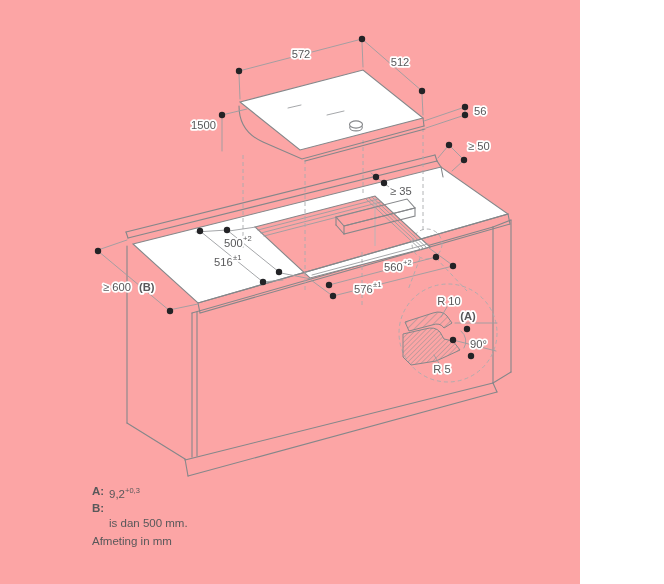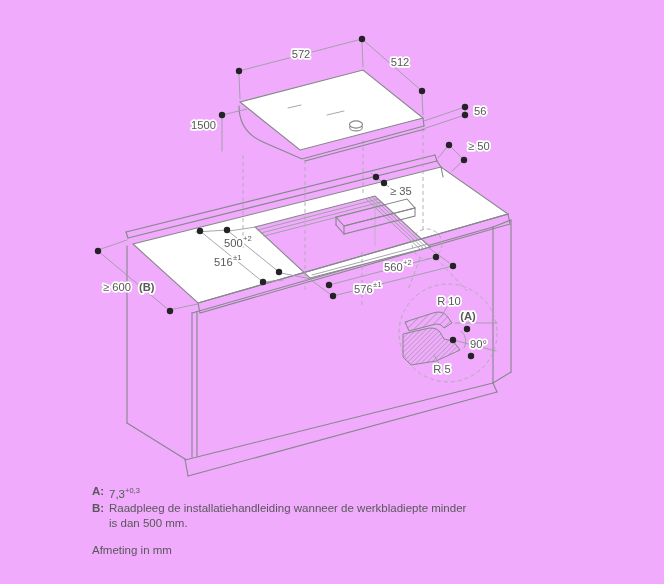--- a/index.html
+++ b/index.html
@@ -1,33 +1,33 @@
 <!DOCTYPE html>
 <html><head>
 <meta charset="utf-8">
 <style>
   html,body{margin:0;padding:0;background:#ffffff;}
-  .canvas{position:relative;width:664px;height:584px;background:#f0abfc;overflow:hidden;
+  .canvas{position:relative;width:580px;height:584px;background:#fca5a5;overflow:hidden;
           font-family:"Liberation Sans",sans-serif;}
   svg{position:absolute;left:0;top:0;}
   svg text{fill:#58585a;font-family:"Liberation Sans",sans-serif;font-size:11.2px;}
   svg text.lbl{paint-order:stroke;stroke:#ffffff;stroke-width:3.5px;stroke-linejoin:round;}
   svg text.sup{font-size:7.6px;}
   svg text.bold{font-weight:bold;}
   .st  {stroke:#85878a;stroke-width:1.1;fill:none;stroke-linecap:round;}
   .stf {stroke:#85878a;stroke-width:1.1;fill:#ffffff;}
   .dim {stroke:#9b9da0;stroke-width:0.9;fill:none;stroke-linecap:round;}
   .dash{stroke:#a9abae;stroke-width:0.9;fill:none;stroke-dasharray:4 3;}
   .faint{stroke:#b4b6b8;stroke-width:0.9;fill:none;}
   .dot{fill:#232326;}
   .notes{position:absolute;left:92px;top:484px;color:#58585a;font-size:11.5px;line-height:14.6px;}
   .note-row{display:flex;}
   .note-key{font-weight:bold;width:17px;flex:0 0 17px;}
   .note-val sup{font-size:7.5px;}
-  .units{margin-top:12px;}
+  .units{margin-top:3px;}
 </style>
 </head>
 <body>
 
 <div class="canvas">
 <svg width="664" height="584" viewBox="0 0 664 584">
   <defs>
     <pattern id="hatchA" width="5" height="5" patternUnits="userSpaceOnUse" patternTransform="rotate(45)">
       <line x1="0" y1="0" x2="0" y2="5" stroke="#8d8f92" stroke-width="1"></line>
     </pattern>
@@ -222,21 +222,21 @@
     <text class="lbl" x="449" y="305" text-anchor="middle">R 10</text>
     <text class="lbl bold" x="468" y="320" text-anchor="middle">(A)</text>
     <text class="lbl" x="470" y="348">90°</text>
     <text class="lbl" x="442" y="373" text-anchor="middle">R 5</text>
   </g>
 </svg>
 
   <div class="notes">
     <div class="note-row">
       <span class="note-key">A:</span>
-      <span class="note-val"><span>7,3</span><sup>+0,3</sup></span>
+      <span class="note-val"><span>9,2</span><sup>+0,3</sup></span>
     </div>
     <div class="note-row">
       <span class="note-key">B:</span>
-      <span class="note-val"><span>Raadpleeg de installatiehandleiding wanneer de werkbladiepte minder</span><br><span>is dan 500 mm.</span></span>
+      <span class="note-val"><br><span>is dan 500 mm.</span></span>
     </div>
     <div class="units">Afmeting in mm</div>
   </div>
 </div>
 
 </body></html>

